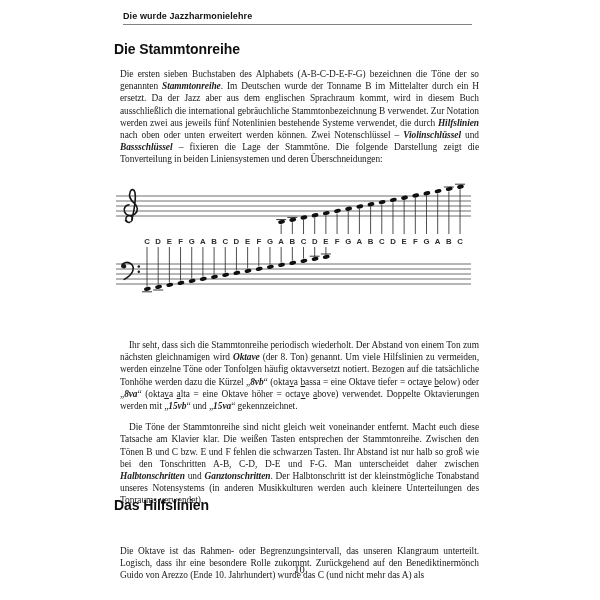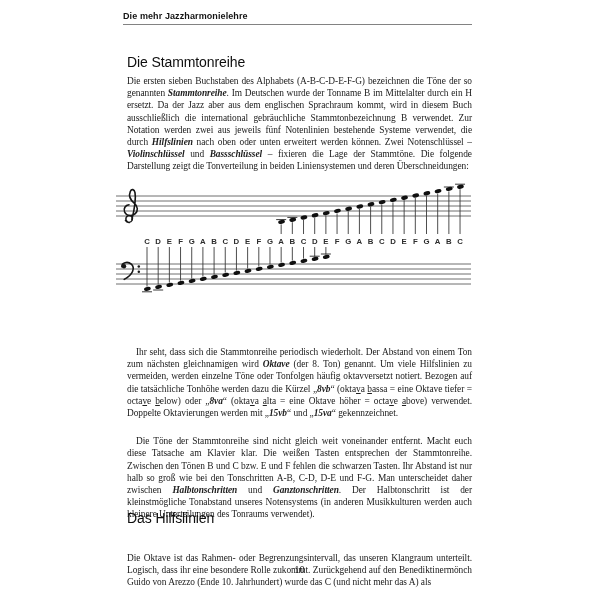--- a/index.html
+++ b/index.html
@@ -9,52 +9,52 @@
     font-family:"Liberation Serif",serif;
   }
   .abs{position:absolute}
   .running-head{
     left:123px;top:11px;width:349px;
     font-family:"Liberation Sans",sans-serif;font-weight:bold;font-size:9px;
     color:#141414;border-bottom:1.5px solid #828282;padding-bottom:3px;
     letter-spacing:0.1px;
   }
   .sec-heading{
-    font-family:"Liberation Sans",sans-serif;font-weight:normal;font-size:14px;
-    color:#0e0e0e;margin:16px;letter-spacing:-0.1px;
+    font-family:"Liberation Sans",sans-serif;font-weight:bold;font-size:14px;
+    color:#0e0e0e;margin:3px;letter-spacing:-0.1px;
   }
   #heading-1{left:111px;top:38px}
   #heading-2{left:111px;top:494px}
   .para{
     left:111px;width:377px;text-align:justify;
     font-size:9.4px;line-height:12.2px;color:#202020;
     letter-spacing:-0.05px;
   }
   #para-1{top:59px}
   #para-23{top:330px}
   #para-4{top:536px}
-  .para p{margin:16px;padding:0}
+  .para p{margin:9px;padding:0}
   .para p.ind{text-indent:9px}
   .bi{font-weight:bold;font-style:italic}
   .u{text-decoration:underline}
   #page-number{
     left:111px;top:564px;width:377px;text-align:center;
     font-size:10.5px;color:#1b1b1b;
   }
   #staff-figure{left:0;top:183px}
   .note-letter{
     font-family:"Liberation Sans",sans-serif;font-size:7.8px;font-weight:bold;
     fill:#2d2d2d;
   }
 </style>
 </head>
 <body>
 
 <div class="abs running-head">
-  <span>Die mehr Jazzharmonielehre</span>
+  <span>Die wurde Jazzharmonielehre</span>
 </div>
 
 <h1 id="heading-1" class="abs sec-heading">Die Stammtonreihe</h1>
 
 <div id="para-1" class="abs para">
   <p><span>Die ersten sieben Buchstaben des Alphabets (A-B-C-D-E-F-G) bezeichnen die Töne der so genannten </span><em class="bi">Stammtonreihe</em><span>. Im Deutschen wurde der Tonname B im Mittelalter durch ein H ersetzt. Da der Jazz aber aus dem englischen Sprachraum kommt, wird in diesem Buch ausschließlich die international gebräuchliche Stammtonbezeichnung B verwendet. Zur Notation werden zwei aus jeweils fünf Notenlinien bestehende Systeme verwendet, die durch </span><em class="bi">Hilfslinien</em><span> nach oben oder unten erweitert werden können. Zwei Notenschlüssel – </span><em class="bi">Violinschlüssel</em><span> und </span><em class="bi">Bassschlüssel</em><span> – fixieren die Lage der Stammtöne. Die folgende Darstellung zeigt die Tonverteilung in beiden Liniensystemen und deren Überschneidungen:</span></p>
 </div>
 
 <svg id="staff-figure" class="abs" width="600" height="122" viewBox="0 183 600 122">
     <g>

